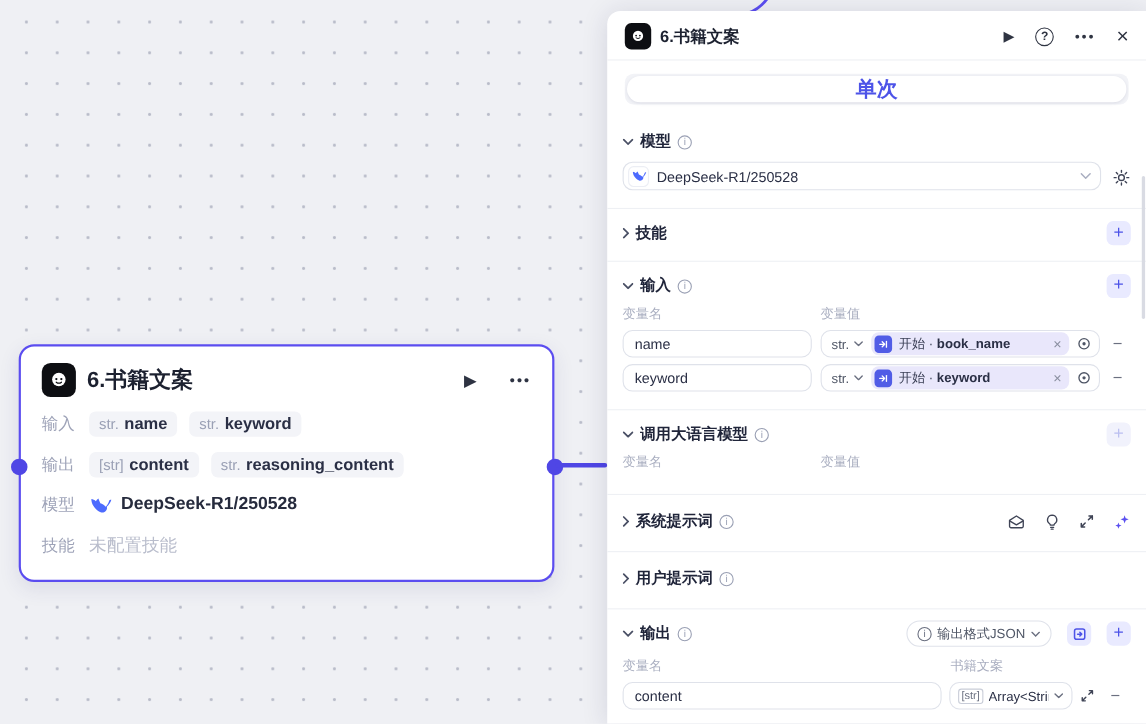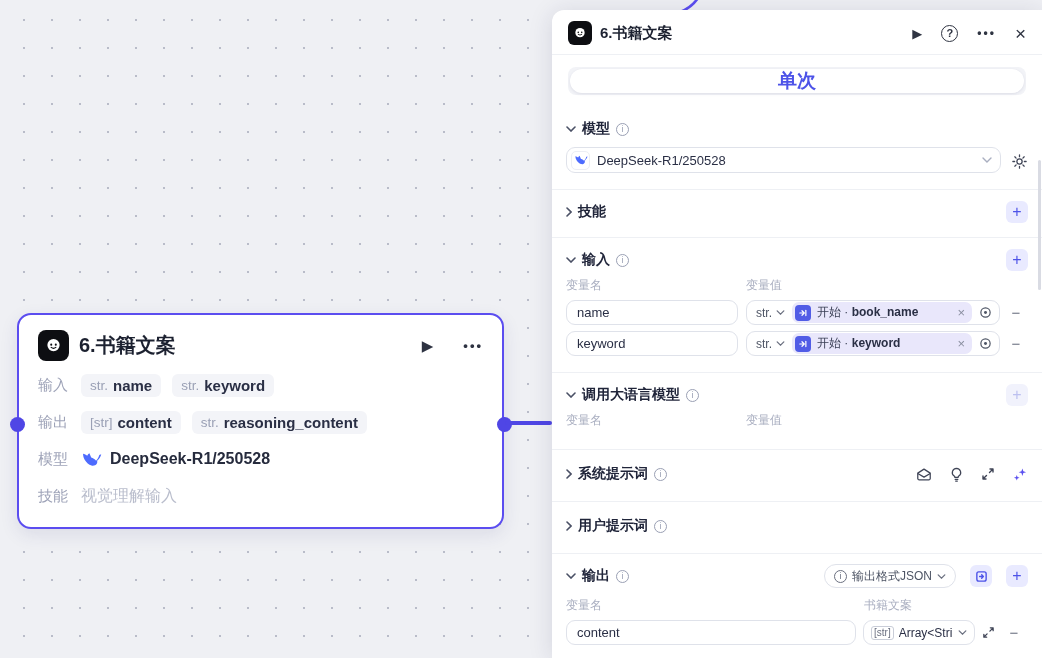--- a/index.html
+++ b/index.html
@@ -169,21 +169,21 @@
     <span class="nmodel">
       <svg width="21" height="15" viewBox="0 0 28 20">
         <path fill="#4d6bfe" d="M27 3.2c-1 3.4-2.9 6.3-5.5 8.3.1.6.2 1.3.2 1.9 0 1.9-1.2 3.5-3 4.4-1.6.7-3.3.8-4.7.3-3.7-1.3-6.8-4.1-8.9-7.6C3.6 8 2.7 5 2.7 2.3c2 .3 4 1.2 5.5 2.6.7-1.3 1.7-2.4 3-3.2.8 2 1.8 3.8 2.4 5.7 2.4.8 4.7 2.2 6.5 4.1 2-2 3.4-4.4 4.2-7.2.2-.6.9-1.1 1.7-1.1z"></path>
       </svg>
       <span>DeepSeek-R1/250528</span>
     </span>
   </div>
 
   <div class="nrow">
     <span class="nlabel">技能</span>
-    <span class="nskill">视觉理解输入</span>
+    <span class="nskill">未配置技能</span>
   </div>
 </div>
 
 <div class="port" style="left:10px; top:417px;"></div>
 <div class="port" style="left:497px; top:417px;"></div>
 <div class="edge-h"></div>
 
 <div class="panel">
 
   <div class="phead">

